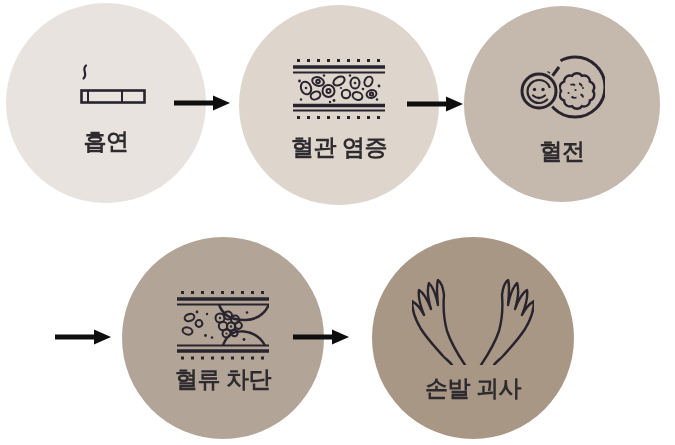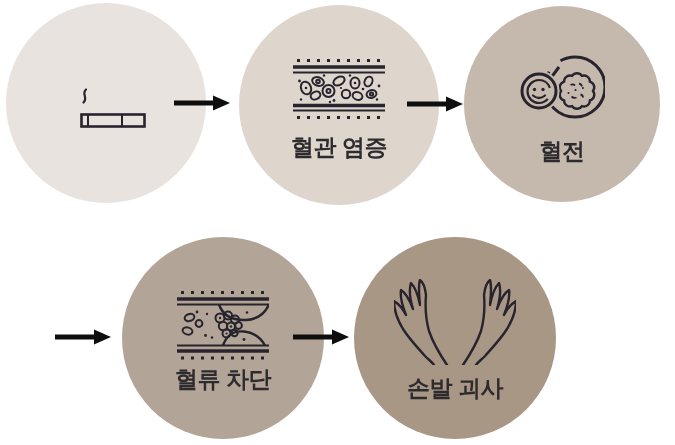--- a/index.html
+++ b/index.html
@@ -9,21 +9,21 @@
   }
   .circle{
     position:absolute;border-radius:50%;
     display:flex;flex-direction:column;align-items:center;justify-content:center;
     box-sizing:border-box;
   }
   .c0{left:6px;top:3px;width:200px;height:200px;padding-top:12px;}
   .c1{left:239px;top:5px;width:200px;height:200px;padding-top:10px;}
   .c2{left:464px;top:6px;width:196px;height:196px;padding-top:10px;}
   .c3{left:122px;top:237px;width:202px;height:202px;padding-top:8px;}
-  .c4{left:354px;top:237px;width:202px;height:202px;padding-top:6px;}
+  .c4{left:372px;top:237px;width:202px;height:202px;padding-top:6px;}
   .label{
     font-size:23px;font-weight:700;color:#2e2b2f;letter-spacing:-0.5px;
     white-space:nowrap;line-height:1.2;
   }
   .c0 .label{margin-top:20px;}
   .c1 .label{margin-top:14px;}
   .c2 .label{margin-top:13px;}
   .c3 .label{margin-top:4px;}
   .c4 .label{margin-top:10px;}
   .icon{display:block;}
@@ -42,20 +42,21 @@
 
 <div class="stage">
 
   <div class="circle c0" style="background-color: rgb(232, 227, 222);">
     <svg class="icon" width="85" height="45" viewBox="0 0 85 45">
       <path class="stroked" d="M22,2.5 C17,7 24.5,10.5 19.5,15.5" stroke-width="2.2" stroke-linecap="round"></path>
       <rect class="stroked" x="17.5" y="27.5" width="63" height="12" stroke-width="2.6"></rect>
       <line class="stroked" x1="24" y1="27.5" x2="24" y2="39.5" stroke-width="2"></line>
       <line class="stroked" x1="58" y1="27.5" x2="58" y2="39.5" stroke-width="2"></line>
     </svg>
+    <div class="label">흡연</div>
   </div>
 
   <div class="circle c1" style="background-color: rgb(222, 213, 205);">
     <svg class="icon" width="92" height="62" viewBox="0 0 92 62">
       <line class="stroked" x1="4" y1="2.5" x2="88" y2="2.5" stroke-width="3" stroke-dasharray="3 7"></line>
       <line class="stroked" x1="0" y1="9" x2="92" y2="9" stroke-width="3.6"></line>
       <line class="stroked" x1="0" y1="14.5" x2="92" y2="14.5" stroke-width="1.8"></line>
       <line class="stroked" x1="0" y1="47.5" x2="92" y2="47.5" stroke-width="3.6"></line>
       <line class="stroked" x1="0" y1="52.5" x2="92" y2="52.5" stroke-width="1.8"></line>
       <line class="stroked" x1="4" y1="59.5" x2="88" y2="59.5" stroke-width="3" stroke-dasharray="3 7"></line>

